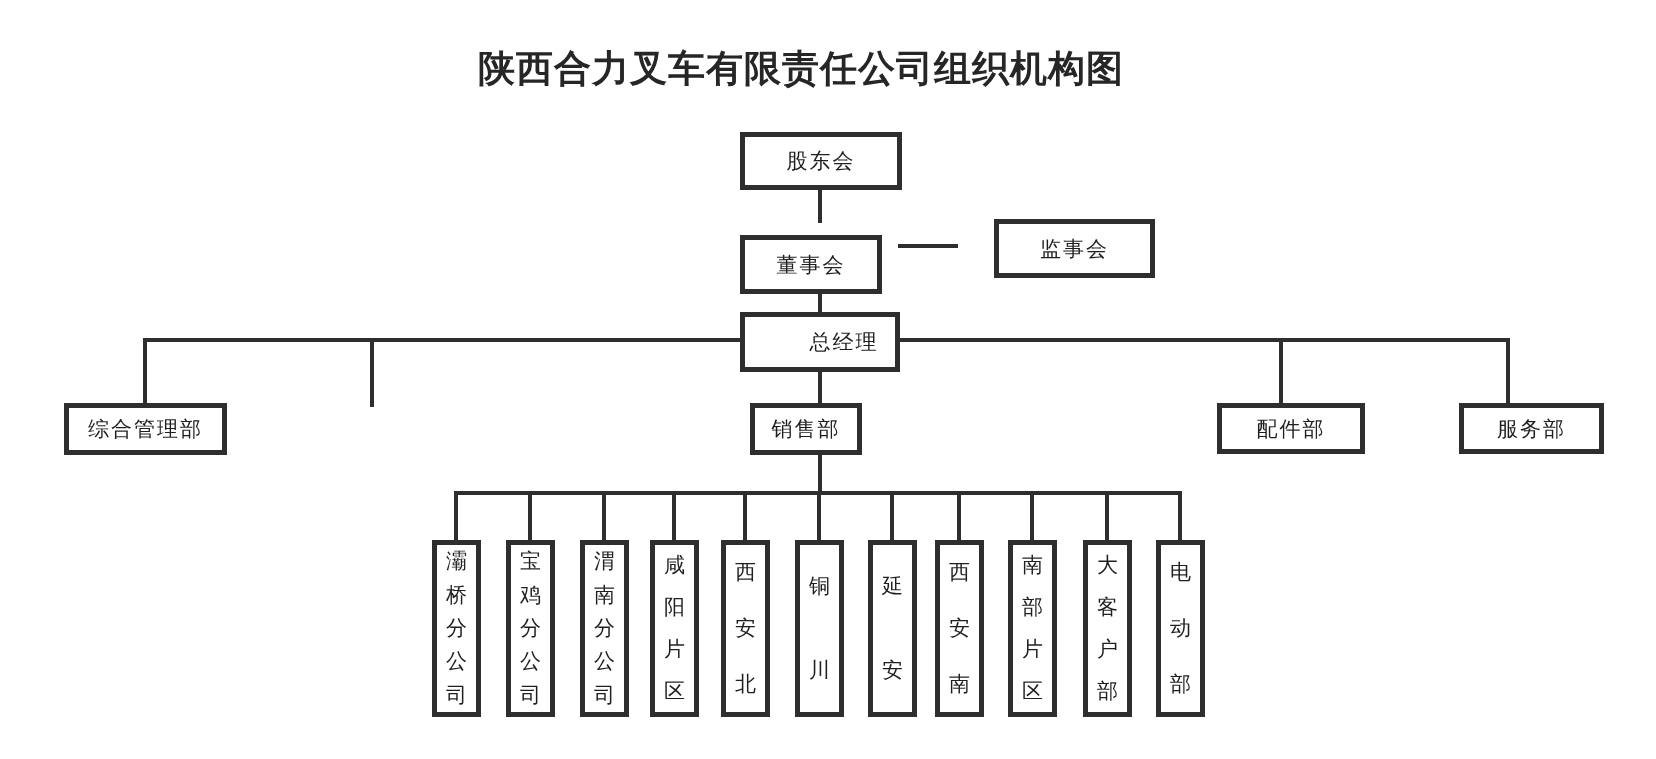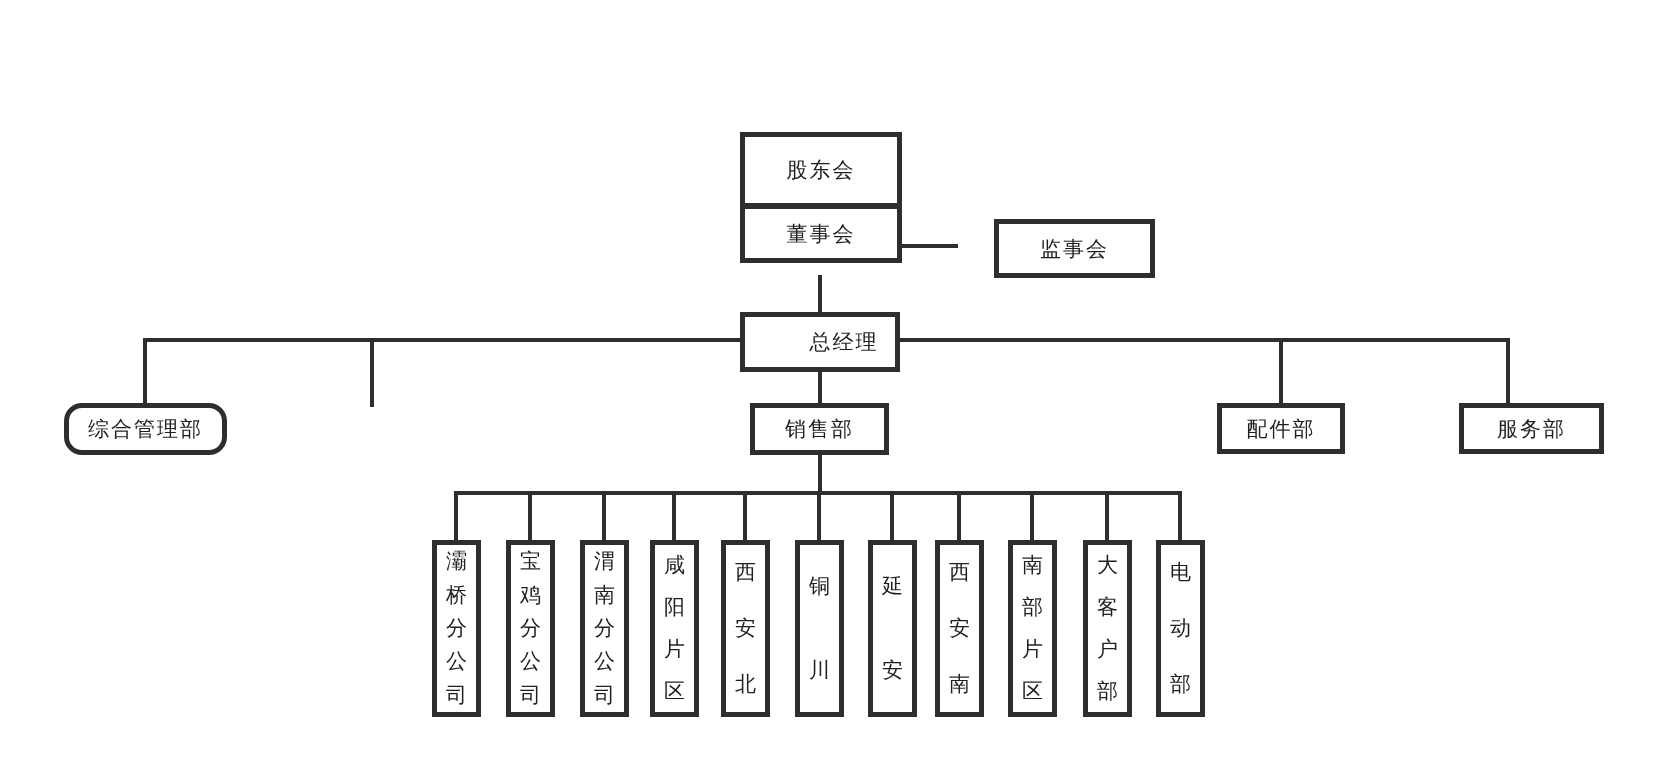--- a/index.html
+++ b/index.html
@@ -65,20 +65,21 @@
     font-size: 21px;
     color: #1f1f1f;
     line-height: 1;
   }
 </style>
 </head>
 <body>
 
 <div class="canvas">
 
+  <h1 class="title">陕西合力叉车有限责任公司组织机构图</h1>
 
   <div class="line" style="left:818px; top:188px; width:4px; height:35px;"></div>
   <div class="line" style="left:898px; top:244px; width:60px; height:4px;"></div>
   <div class="line" style="left:818px; top:275px; width:4px; height:40px;"></div>
 
   <div class="line" style="left:143px; top:338px; width:1367px; height:4px;"></div>
   <div class="line" style="left:143px; top:338px; width:4px; height:69px;"></div>
   <div class="line" style="left:370px; top:338px; width:4px; height:69px;"></div>
   <div class="line" style="left:1279px; top:338px; width:4px; height:69px;"></div>
   <div class="line" style="left:1506px; top:338px; width:4px; height:69px;"></div>
@@ -91,40 +92,40 @@
   <div class="line" style="left:602px; top:491px; width:4px; height:52px;"></div>
   <div class="line" style="left:672px; top:491px; width:4px; height:52px;"></div>
   <div class="line" style="left:743px; top:491px; width:4px; height:52px;"></div>
   <div class="line" style="left:817px; top:491px; width:4px; height:52px;"></div>
   <div class="line" style="left:890px; top:491px; width:4px; height:52px;"></div>
   <div class="line" style="left:957px; top:491px; width:4px; height:52px;"></div>
   <div class="line" style="left:1030px; top:491px; width:4px; height:52px;"></div>
   <div class="line" style="left:1105px; top:491px; width:4px; height:52px;"></div>
   <div class="line" style="left:1178px; top:491px; width:4px; height:52px;"></div>
 
-  <div class="node" style="left:740px; top:132px; width:162px; height:76px;">
+  <div class="node" style="left:740px; top:132px; width:162px; height:58px;">
     <span>股东会</span>
   </div>
-  <div class="node" style="left:740px; top:204px; width:162px; height:59px;">
+  <div class="node" style="left:740px; top:235px; width:142px; height:59px;">
     <span>董事会</span>
   </div>
   <div class="node" style="left:954px; top:219px; width:161px; height:59px;margin-left:40px;">
     <span>监事会</span>
   </div>
   <div class="node" style="left:740px; top:312px; width:160px; height:60px;padding-left:48px;">
     <span>总经理</span>
   </div>
 
-  <div class="node" style="left:64px; top:403px; width:163px; height:52px;border-radius:18px;">
+  <div class="node" style="left:64px; top:403px; width:163px; height:52px;">
     <span>综合管理部</span>
   </div>
-  <div class="node" style="left:750px; top:403px; width:139px; height:52px;">
+  <div class="node" style="left:750px; top:403px; width:112px; height:52px;">
     <span>销售部</span>
   </div>
-  <div class="node" style="left:1217px; top:403px; width:128px; height:51px;">
+  <div class="node" style="left:1217px; top:403px; width:148px; height:51px;">
     <span>配件部</span>
   </div>
   <div class="node" style="left:1437px; top:403px; width:145px; height:51px;margin-left:22px;">
     <span>服务部</span>
   </div>
 
   <div class="vnode" style="left:432px;">
     <div class="vtext">
         <span>灞</span>
         <span>桥</span>

